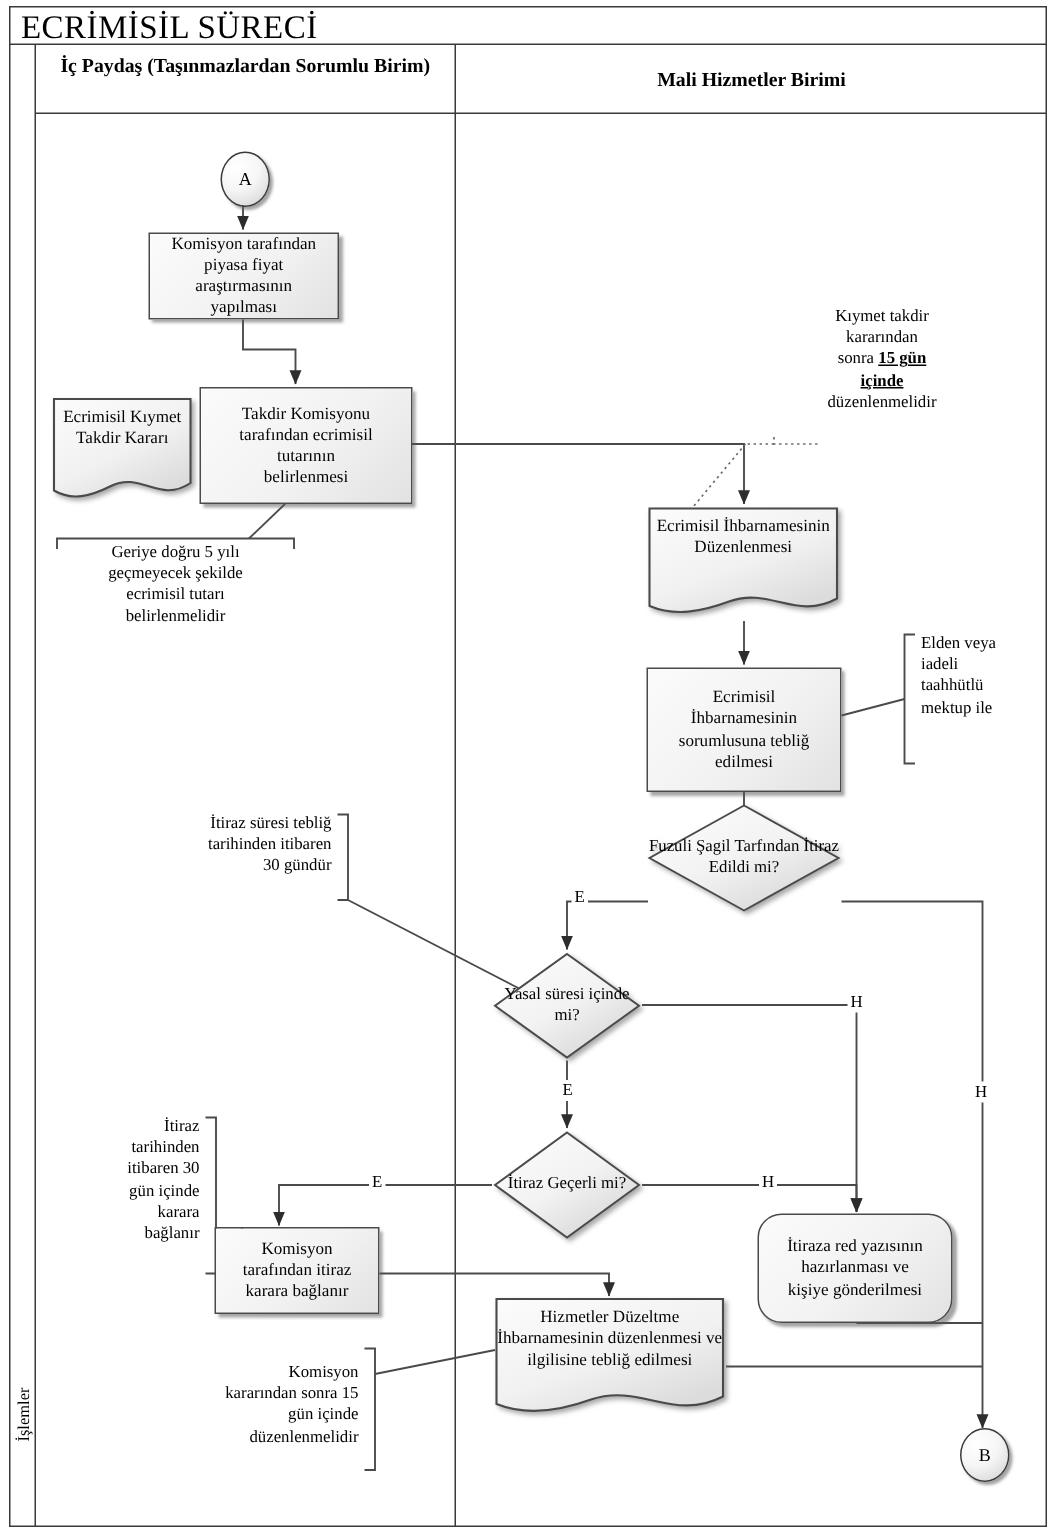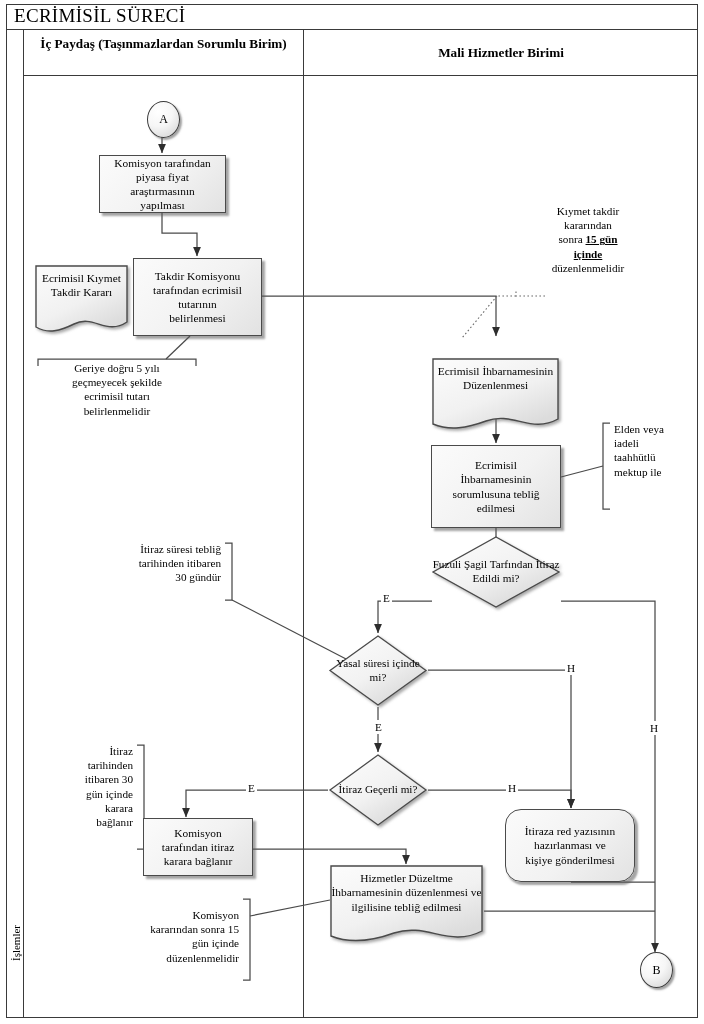--- a/index.html
+++ b/index.html
@@ -2,21 +2,21 @@
 <html><head>
 <meta charset="utf-8">
 <style>
   html,body{margin:0;padding:0;background:#fff;}
   body{font-family:"Liberation Serif",serif;color:#000;}
   #page{position:relative;width:704px;height:1024px;overflow:hidden;background:#fff;}
 
   
   .outer-frame{position:absolute;left:6px;top:4px;width:692px;height:1014px;border:1.5px solid #3a3a3a;box-sizing:border-box;}
   .title-bar{position:absolute;left:6px;top:4px;width:692px;height:26px;border-bottom:1.5px solid #3a3a3a;box-sizing:border-box;}
-  .title-text{position:absolute;left:14px;top:5px;font-size:19px;letter-spacing:.3px;}
+  .title-text{position:absolute;left:14px;top:5px;font-size:22px;letter-spacing:.3px;}
 
   .vstrip{position:absolute;left:6px;top:30px;width:18px;height:988px;border-right:1.5px solid #3a3a3a;box-sizing:border-box;}
   .vstrip-label{position:absolute;left:-26px;top:907px;width:72px;transform:rotate(-90deg);transform-origin:center center;
       font-size:11px;text-align:center;white-space:nowrap;}
 
   .col-divider{position:absolute;left:303px;top:30px;width:0;height:988px;border-left:1.5px solid #3a3a3a;}
   .hdr-rule{position:absolute;left:24px;top:75px;width:674px;height:0;border-top:1.2px solid #3a3a3a;}
 
   .hdr{position:absolute;font-weight:bold;text-align:center;line-height:1.22;font-size:13.2px;}
   .hdr-left{left:26px;top:36px;width:275px;}
@@ -167,30 +167,30 @@
     </svg>
     <div class="doc-txt">
       <div>
         <span>Ecrimisil</span>
         <span>Kıymet Takdir</span>
         <span>Kararı</span>
       </div>
     </div>
   </div>
 
-  <div class="node proc" style="left:133px;top:258px;width:129px;height:78px;">
+  <div class="node proc" style="left:133px;top:258px;width:142px;height:78px;">
     <div>
       <span>Takdir Komisyonu</span>
       <span>tarafından ecrimisil</span>
       <span>tutarının</span>
       <span>belirlenmesi</span>
     </div>
   </div>
 
-  <div class="node doc" style="left:431px;top:337px;width:129px;height:77px;margin-top:20px;">
+  <div class="node doc" style="left:431px;top:337px;width:129px;height:77px;">
     <svg class="doc-svg" viewBox="0 0 129 77" preserveAspectRatio="none">
       <path d="M2,2 L127,2 L127,62 C100,77 82,54 55,64 C36,71 19,74 2,67 Z" stroke="#4a4a4a" stroke-width="1.4" style="fill:url(#dg2)"></path>
       <defs>
         <linearGradient id="dg2" x1="0" y1="0" x2="0.7" y2="1">
           <stop offset="0%" stop-color="#fcfcfc"></stop>
             <stop offset="60%" stop-color="#f1f1f1"></stop>
             <stop offset="100%" stop-color="#dcdcdc"></stop>
         </linearGradient>
       </defs>
     </svg>

